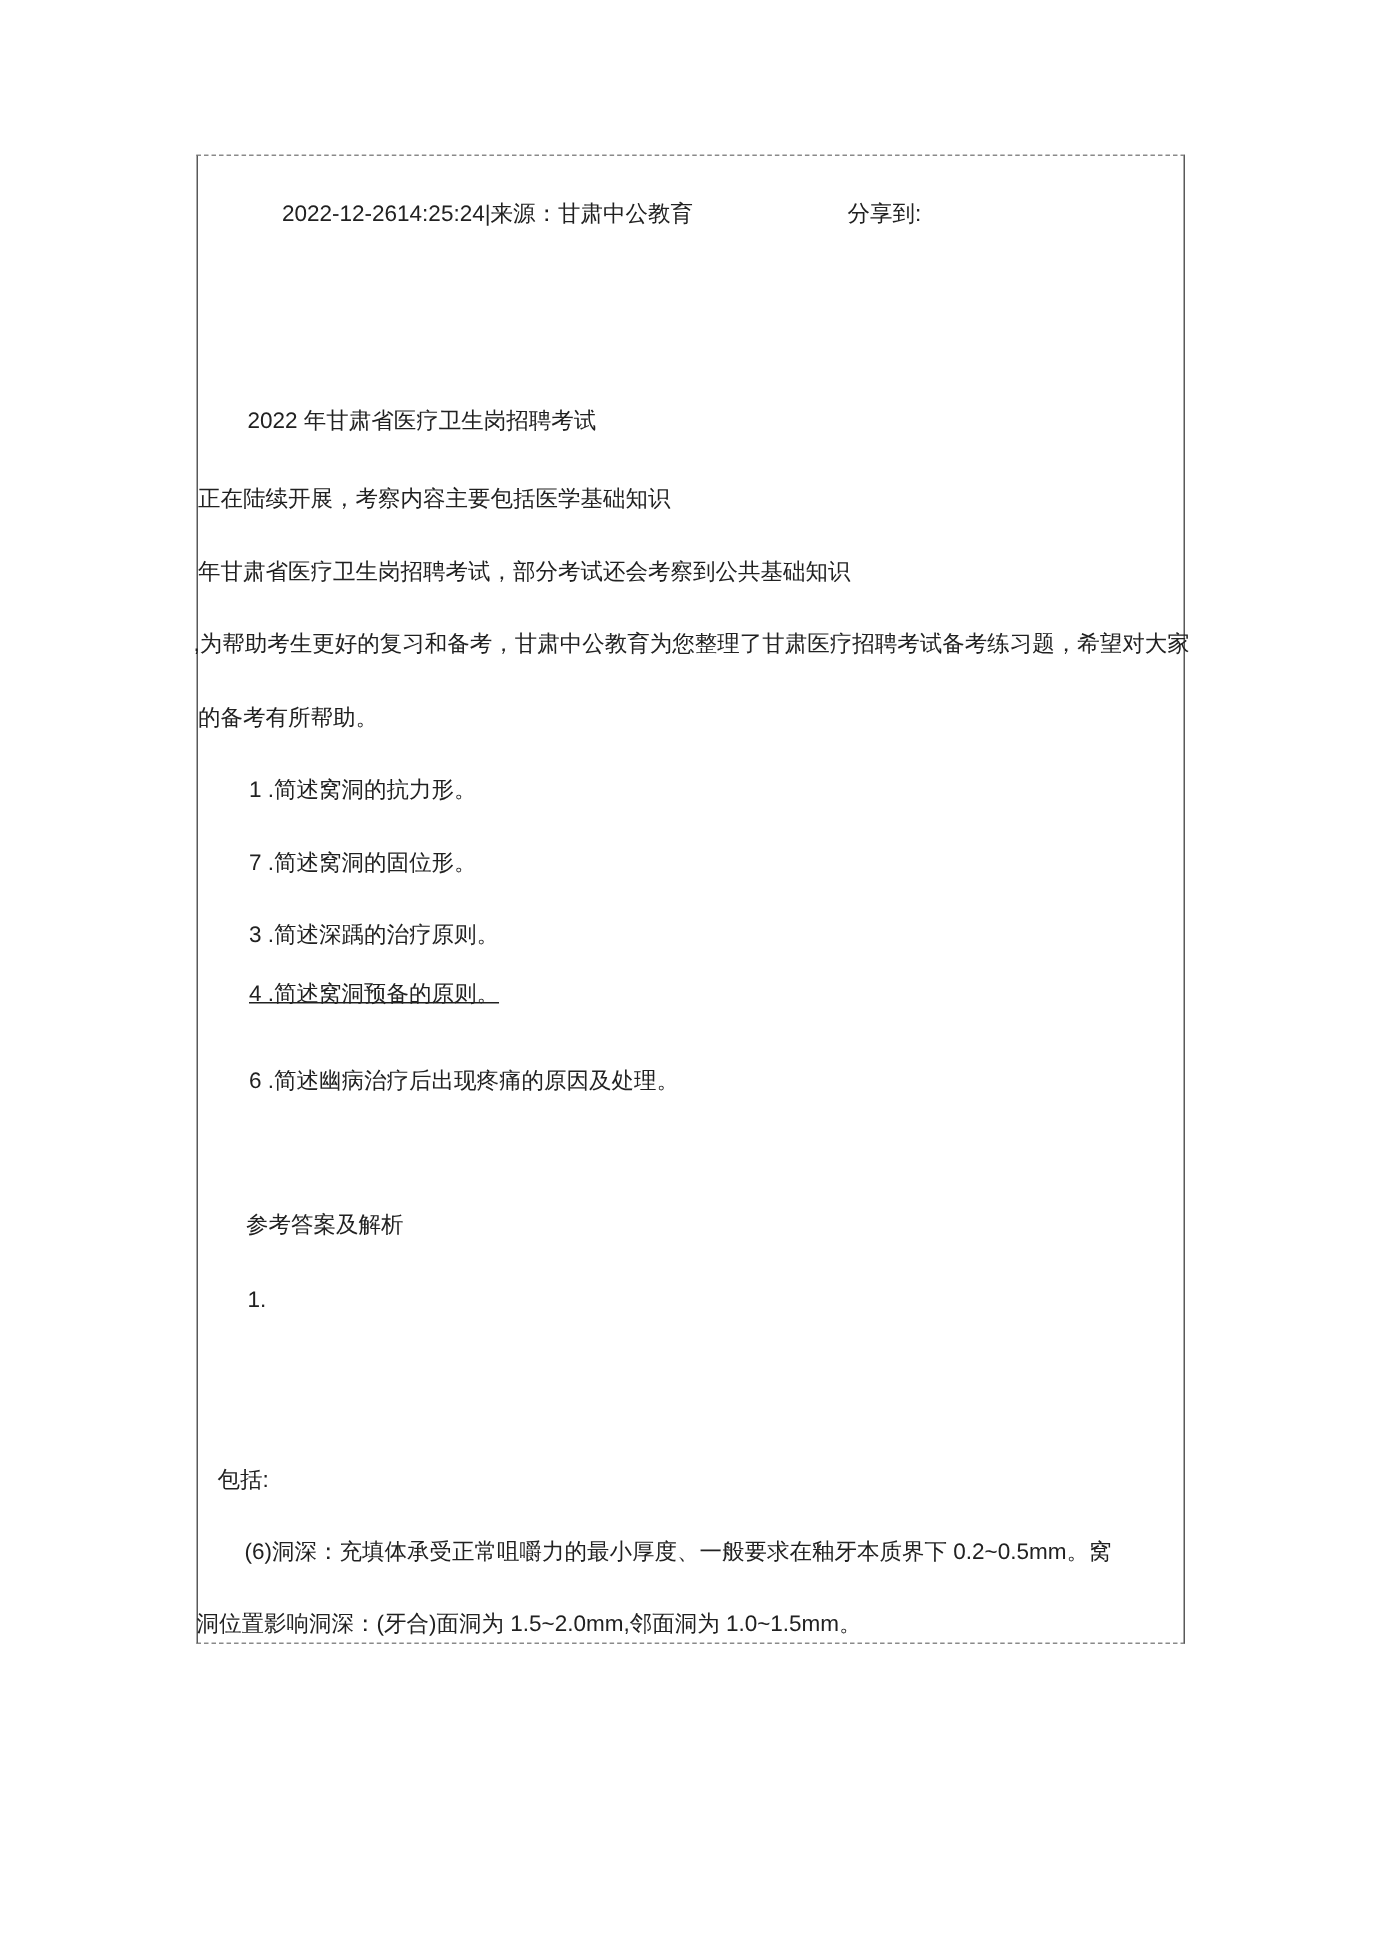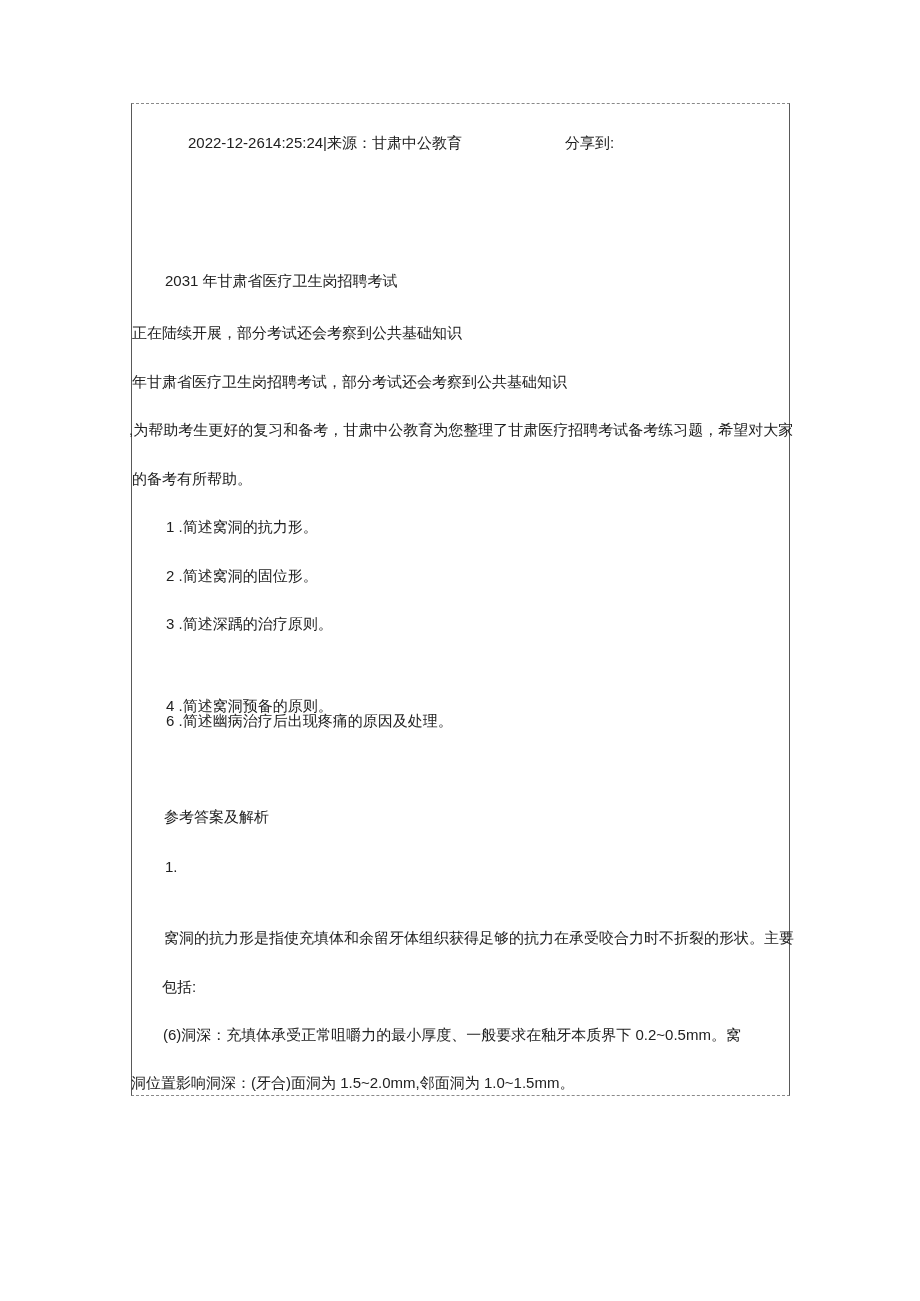--- a/index.html
+++ b/index.html
@@ -40,33 +40,32 @@
 </head>
 <body>
 
 <div class="page">
 
   <div class="border-box"></div>
 
   <div class="line" style="left:188px; top:133px;">2022-12-2614:25:24|来源：甘肃中公教育</div>
   <div class="line" style="left:565px; top:133px;">分享到:</div>
 
-  <div class="line" style="left:165px; top:271px;">2031 年甘肃省医疗卫生岗招聘考试</div>
-  <div class="line" style="left:132px; top:323px;">正在陆续开展，部分考试还会考察到公共基础知识</div>
+  <div class="line" style="left:165px; top:271px;">2022 年甘肃省医疗卫生岗招聘考试</div>
+  <div class="line" style="left:132px; top:323px;">正在陆续开展，考察内容主要包括医学基础知识</div>
   <div class="line" style="left:132px; top:372px;">年甘肃省医疗卫生岗招聘考试，部分考试还会考察到公共基础知识</div>
   <div class="line" style="left:129px; top:420px;">,为帮助考生更好的复习和备考，甘肃中公教育为您整理了甘肃医疗招聘考试备考练习题，希望对大家</div>
   <div class="line" style="left:132px; top:469px;">的备考有所帮助。</div>
 
   <div class="line" style="left:166px; top:517px;">1 .简述窝洞的抗力形。</div>
-  <div class="line" style="left:166px; top:566px;">2 .简述窝洞的固位形。</div>
+  <div class="line" style="left:166px; top:566px;">7 .简述窝洞的固位形。</div>
   <div class="line" style="left:166px; top:614px;">3 .简述深踽的治疗原则。</div>
-  <div class="line" style="left:166px; top:696px;">4 .简述窝洞预备的原则。</div>
+  <div class="line" style="left:166px; top:653px;text-decoration:underline;">4 .简述窝洞预备的原则。</div>
   <div class="line" style="left:166px; top:711px;">6 .简述幽病治疗后出现疼痛的原因及处理。</div>
 
   <div class="line" style="left:164px; top:807px;">参考答案及解析</div>
   <div class="line" style="left:165px; top:857px;">1.</div>
-  <div class="line" style="left:164px; top:928px;">窝洞的抗力形是指使充填体和余留牙体组织获得足够的抗力在承受咬合力时不折裂的形状。主要</div>
-  <div class="line" style="left:136px; top:977px;padding-left:26px;">包括:</div>
+  <div class="line" style="left:119px; top:977px;padding-left:26px;">包括:</div>
   <div class="line" style="left:163px; top:1025px;">(6)洞深：充填体承受正常咀嚼力的最小厚度、一般要求在釉牙本质界下 0.2~0.5mm。窝</div>
   <div class="line" style="left:131px; top:1073px;">洞位置影响洞深：(牙合)面洞为 1.5~2.0mm,邻面洞为 1.0~1.5mm。</div>
 
 
 </div>
 
 </body></html>

